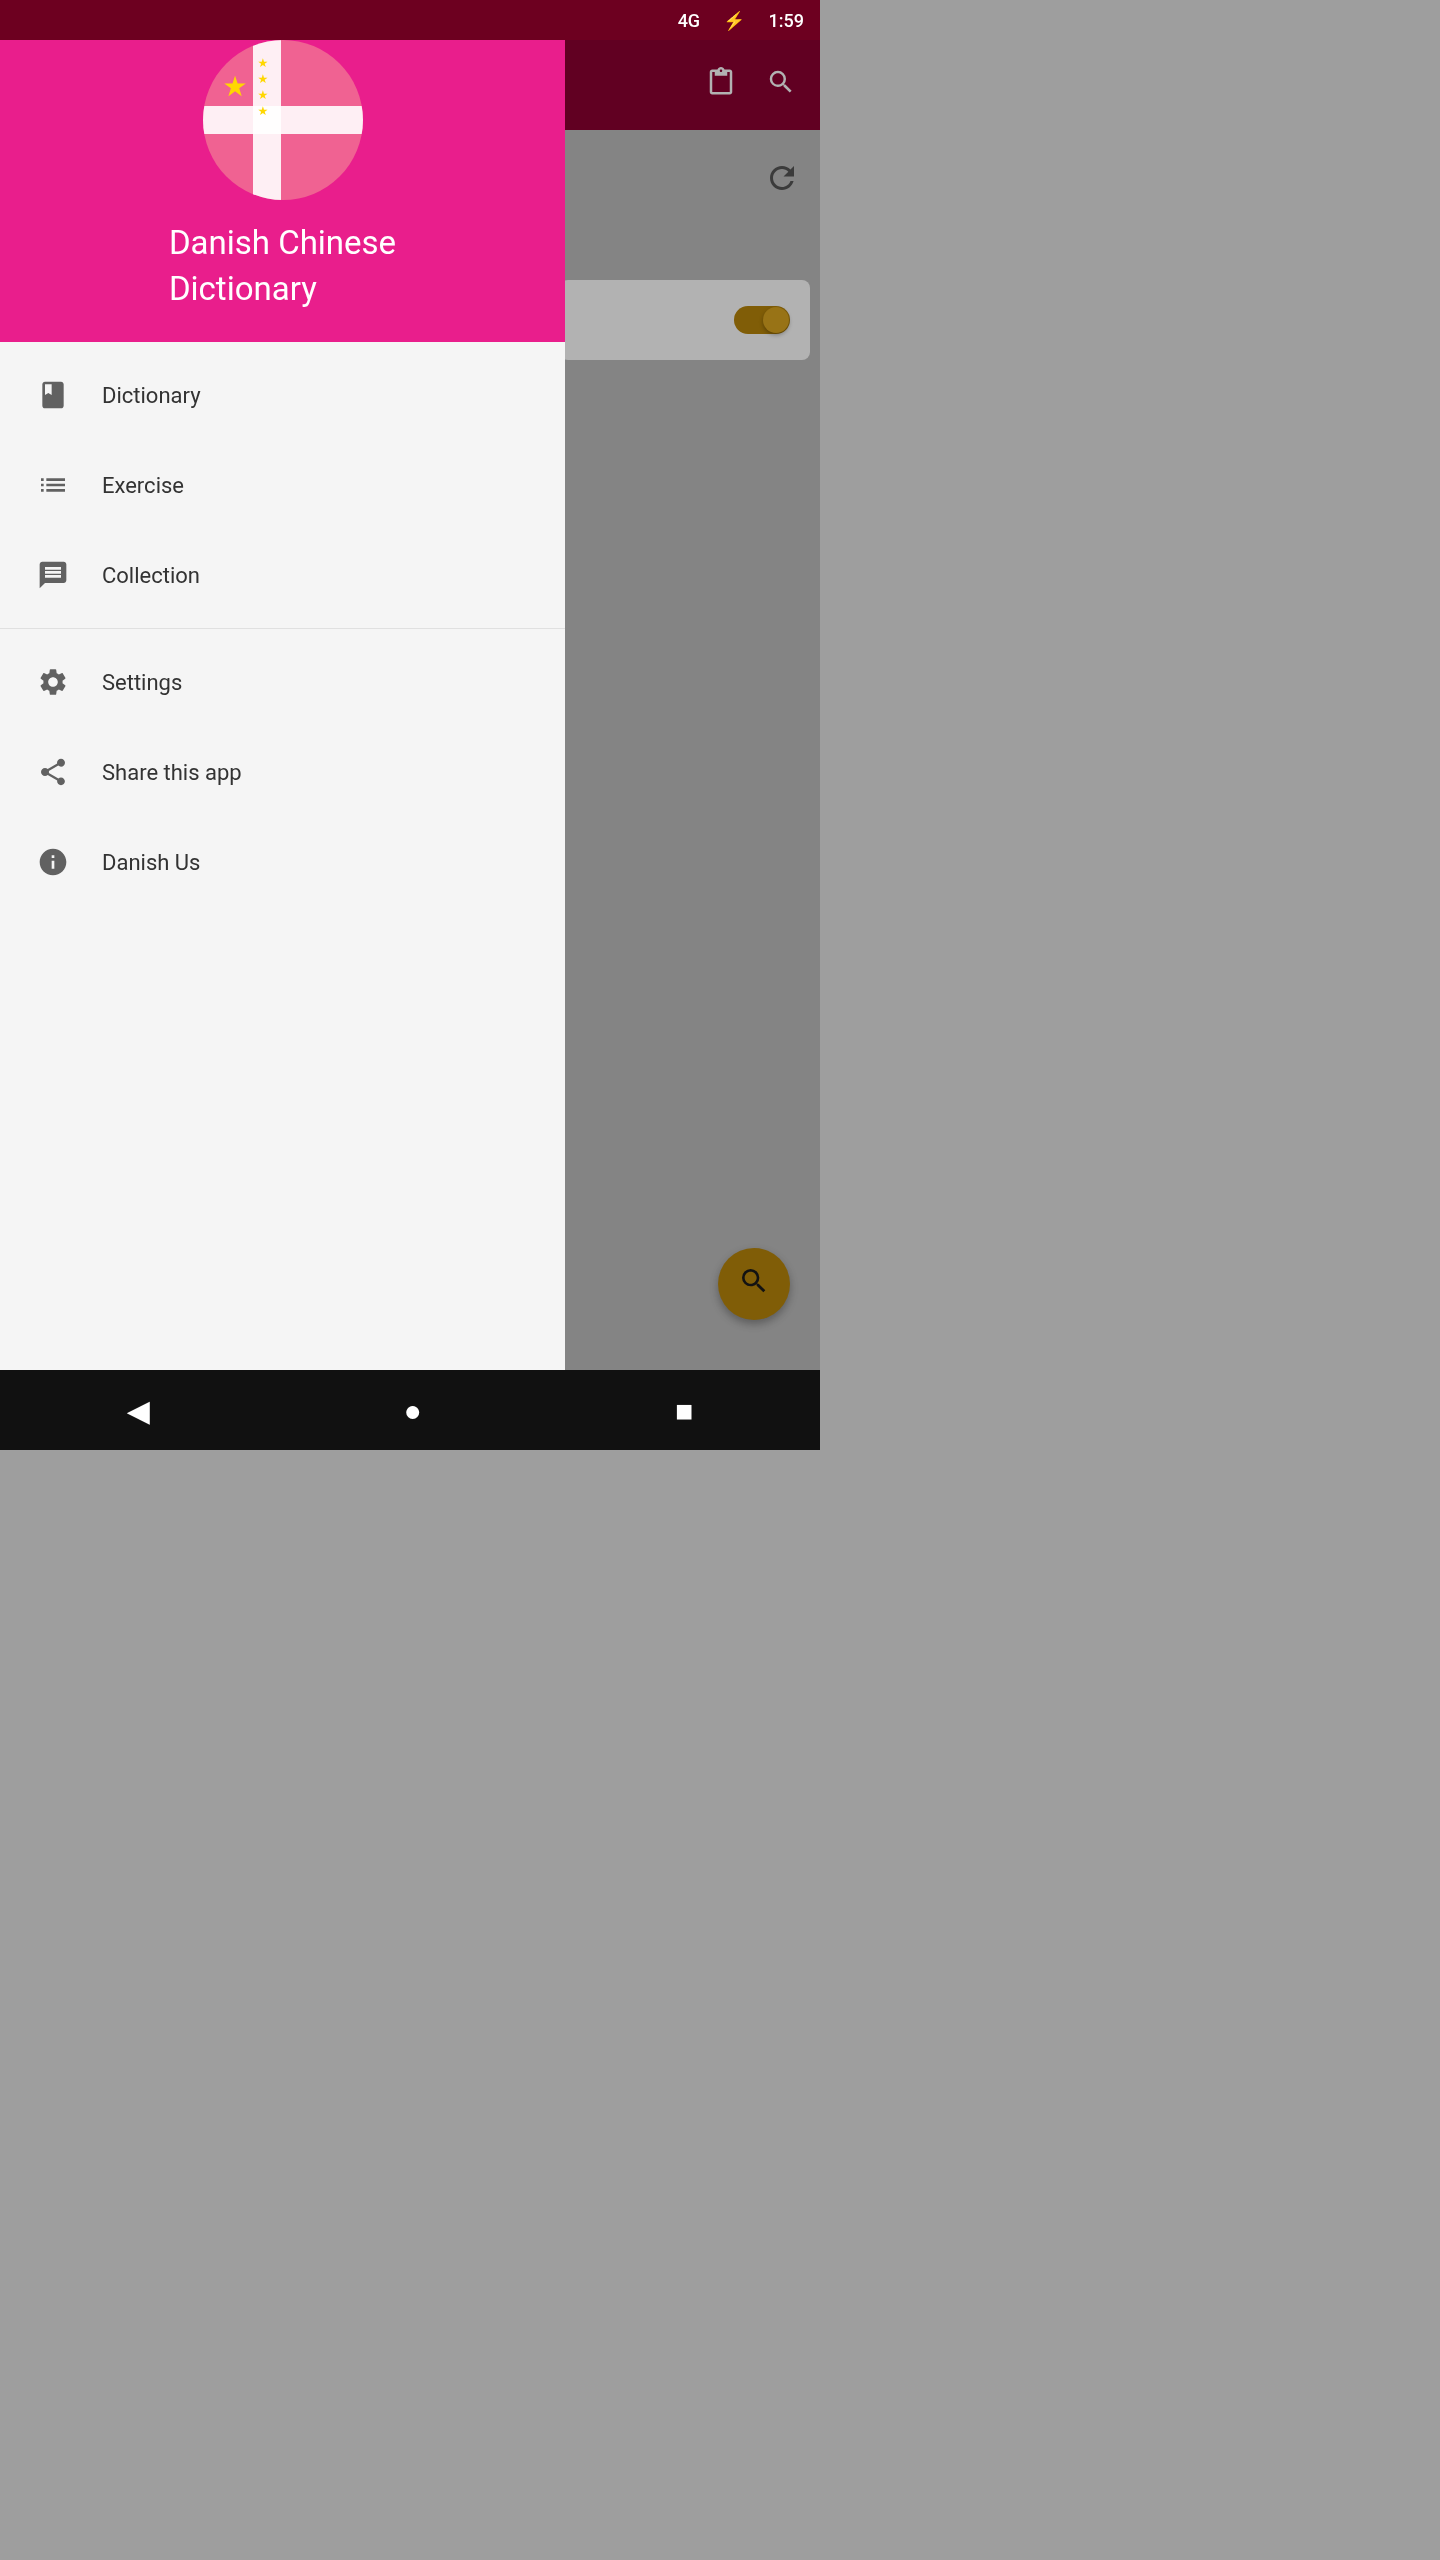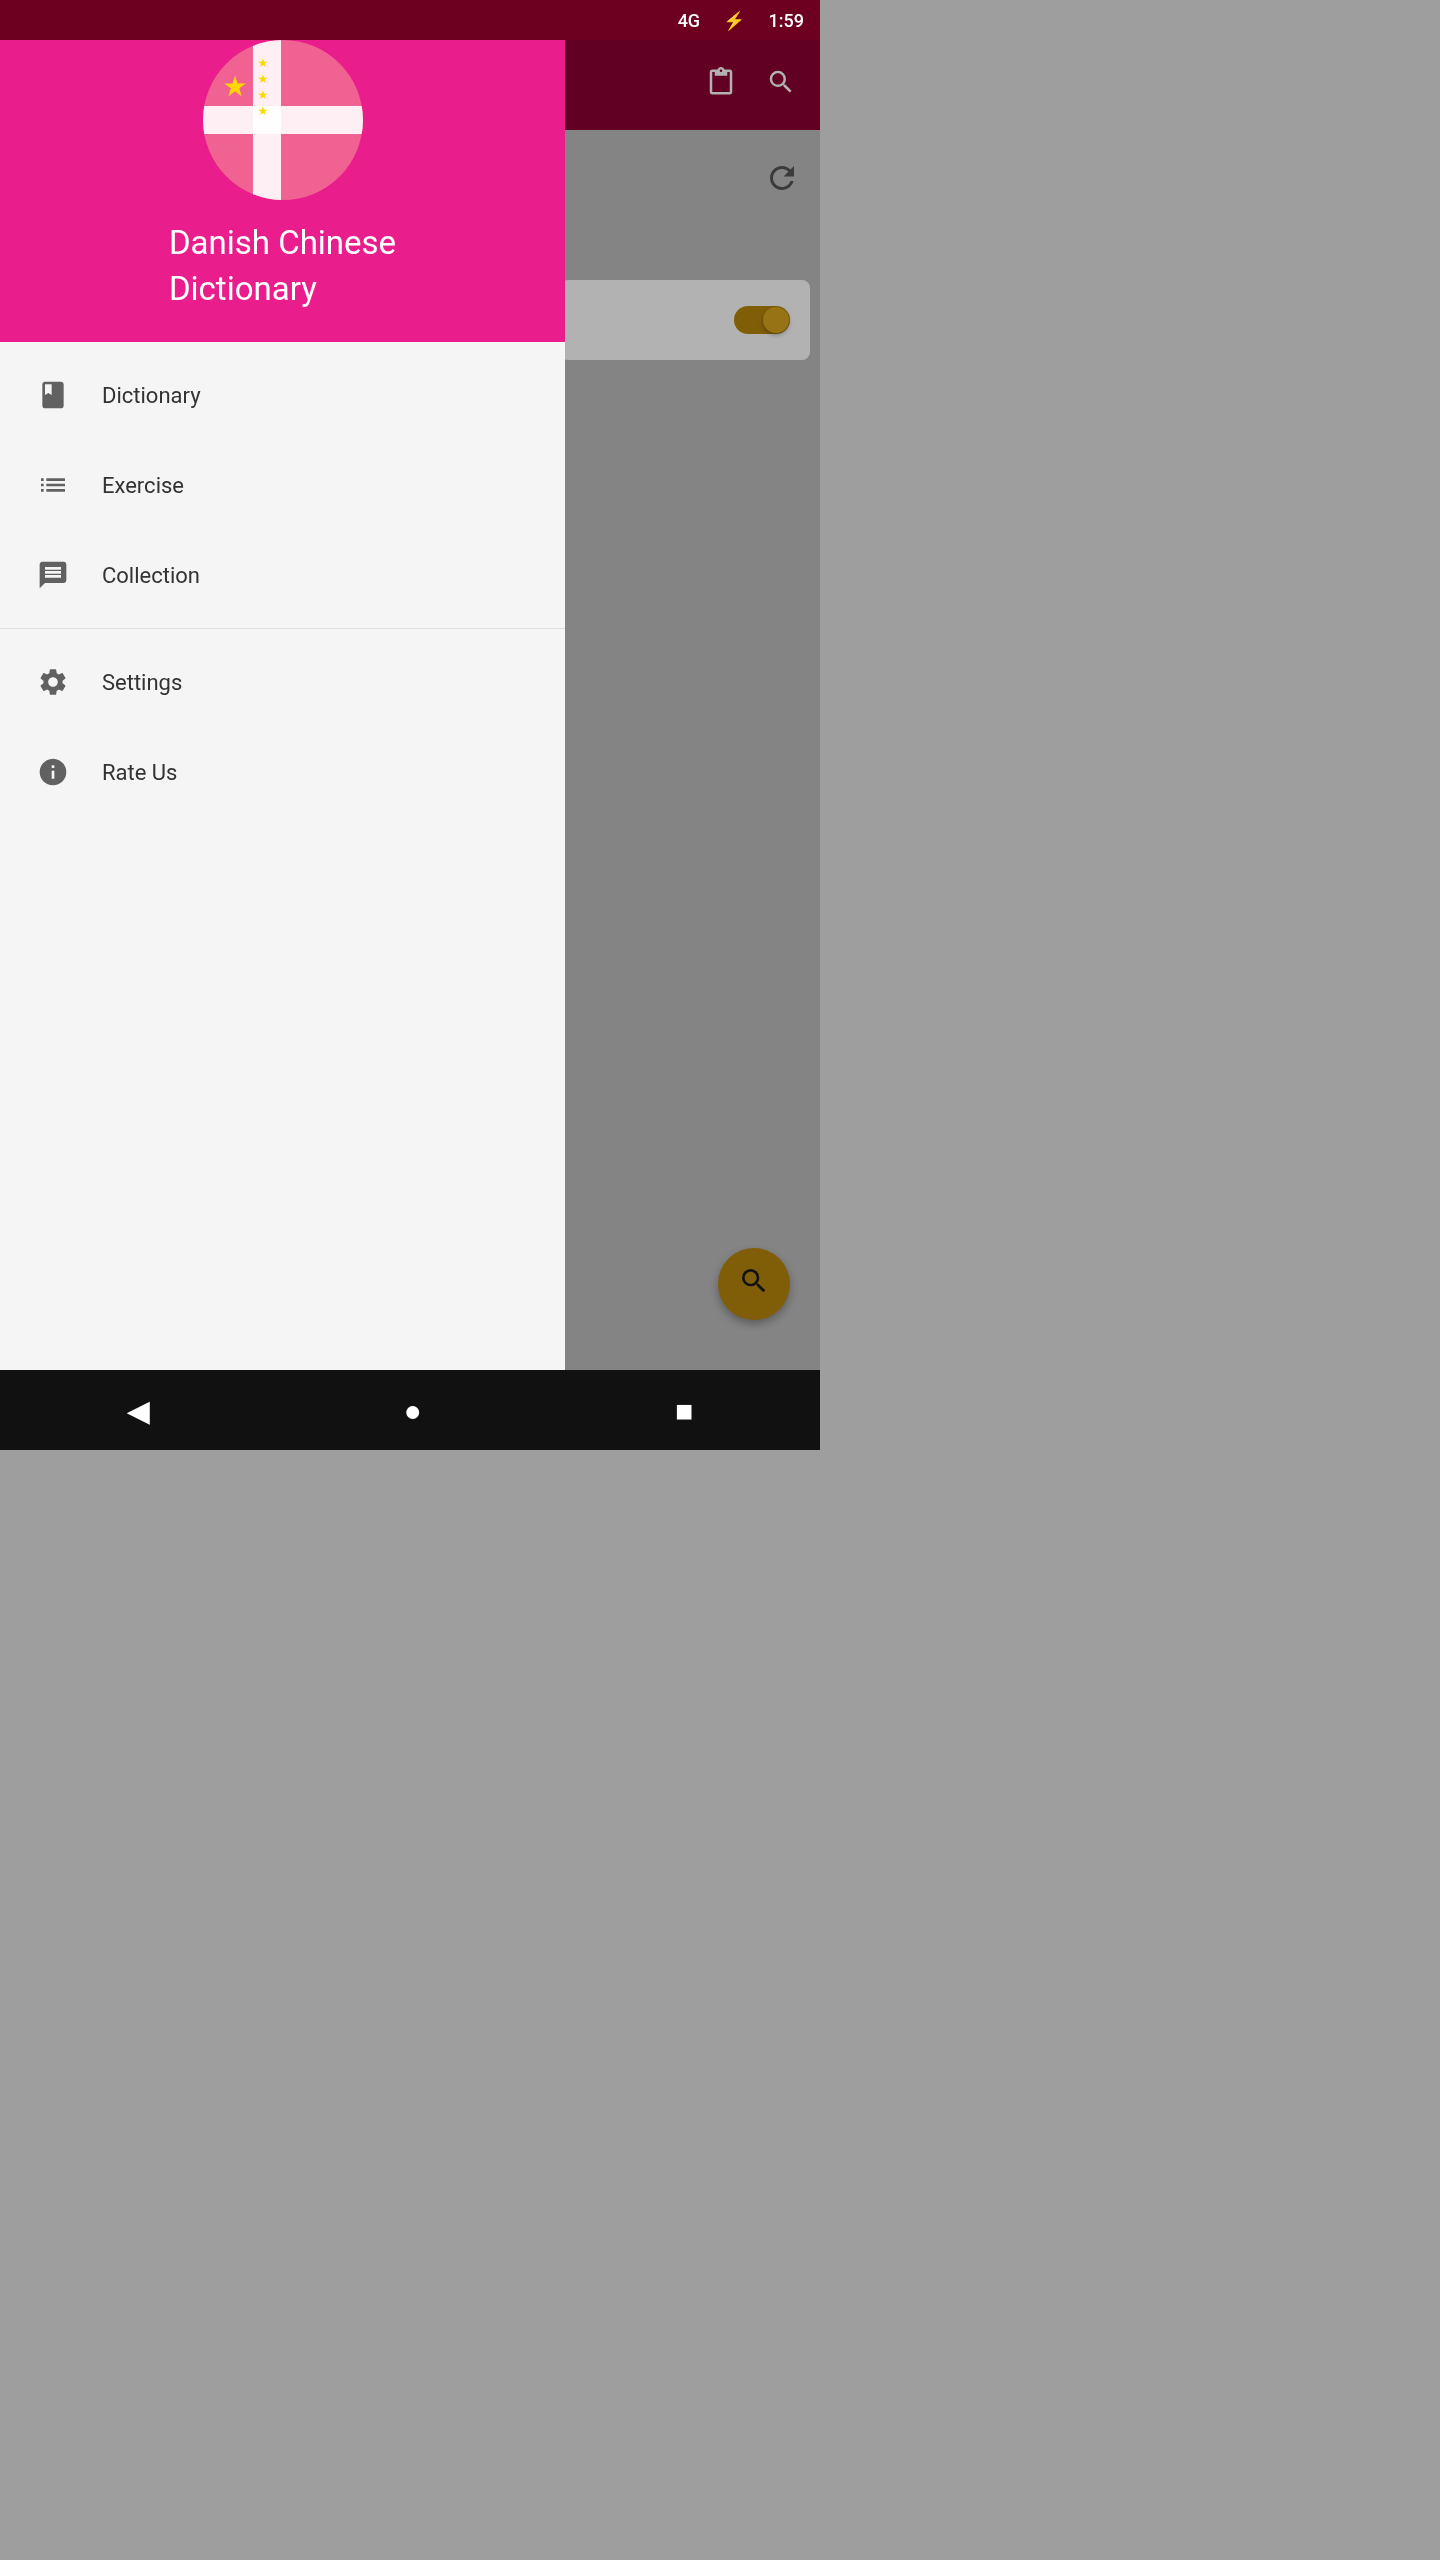--- a/index.html
+++ b/index.html
@@ -414,28 +414,36 @@
     <div class="menu-item">
       <div class="menu-icon">
         <svg class="icon-svg" viewBox="0 0 24 24">
           <path d="M19.14,12.94c0.04-0.3,0.06-0.61,0.06-0.94c0-0.32-0.02-0.64-0.07-0.94l2.03-1.58c0.18-0.14,0.23-0.41,0.12-0.61 l-1.92-3.32c-0.12-0.22-0.37-0.29-0.59-0.22l-2.39,0.96c-0.5-0.38-1.03-0.7-1.62-0.94L14.4,2.81c-0.04-0.24-0.24-0.41-0.48-0.41 h-3.84c-0.24,0-0.43,0.17-0.47,0.41L9.25,5.35C8.66,5.59,8.12,5.92,7.63,6.29L5.24,5.33c-0.22-0.08-0.47,0-0.59,0.22L2.74,8.87 C2.62,9.08,2.66,9.34,2.86,9.48l2.03,1.58C4.84,11.36,4.8,11.69,4.8,12s0.02,0.64,0.07,0.94l-2.03,1.58 c-0.18,0.14-0.23,0.41-0.12,0.61l1.92,3.32c0.12,0.22,0.37,0.29,0.59,0.22l2.39-0.96c0.5,0.38,1.03,0.7,1.62,0.94l0.36,2.54 c0.05,0.24,0.24,0.41,0.48,0.41h3.84c0.24,0,0.44-0.17,0.47-0.41l0.36-2.54c0.59-0.24,1.13-0.56,1.62-0.94l2.39,0.96 c0.22,0.08,0.47,0,0.59-0.22l1.92-3.32c0.12-0.22,0.07-0.47-0.12-0.61L19.14,12.94z M12,15.6c-1.98,0-3.6-1.62-3.6-3.6 s1.62-3.6,3.6-3.6s3.6,1.62,3.6,3.6S13.98,15.6,12,15.6z"></path>
         </svg>
       </div>
       <span class="menu-label">Settings</span>
     </div>
 
 
+    <div class="menu-item">
+      <div class="menu-icon">
+        <svg class="icon-svg" viewBox="0 0 24 24">
+          <path d="M18 16.08c-.76 0-1.44.3-1.96.77L8.91 12.7c.05-.23.09-.46.09-.7s-.04-.47-.09-.7l7.05-4.11c.54.5 1.25.81 2.04.81 1.66 0 3-1.34 3-3s-1.34-3-3-3-3 1.34-3 3c0 .24.04.47.09.7L8.04 9.81C7.5 9.31 6.79 9 6 9c-1.66 0-3 1.34-3 3s1.34 3 3 3c.79 0 1.5-.31 2.04-.81l7.12 4.16c-.05.21-.08.43-.08.65 0 1.61 1.31 2.92 2.92 2.92 1.61 0 2.92-1.31 2.92-2.92s-1.31-2.92-2.92-2.92z"></path>
+        </svg>
+      </div>
+      <span class="menu-label">Share this app</span>
+    </div>
 
     <div class="menu-item">
       <div class="menu-icon">
         <svg class="icon-svg" viewBox="0 0 24 24">
           <path d="M12 2C6.48 2 2 6.48 2 12s4.48 10 10 10 10-4.48 10-10S17.52 2 12 2zm1 15h-2v-6h2v6zm0-8h-2V7h2v2z"></path>
         </svg>
       </div>
-      <span class="menu-label">Rate Us</span>
+      <span class="menu-label">Danish Us</span>
     </div>
 
   </div>
 </div>
 
 <div class="nav-bar">
   <span class="nav-icon">◀</span>
   <span class="nav-icon">●</span>
   <span class="nav-icon">■</span>
 </div>

